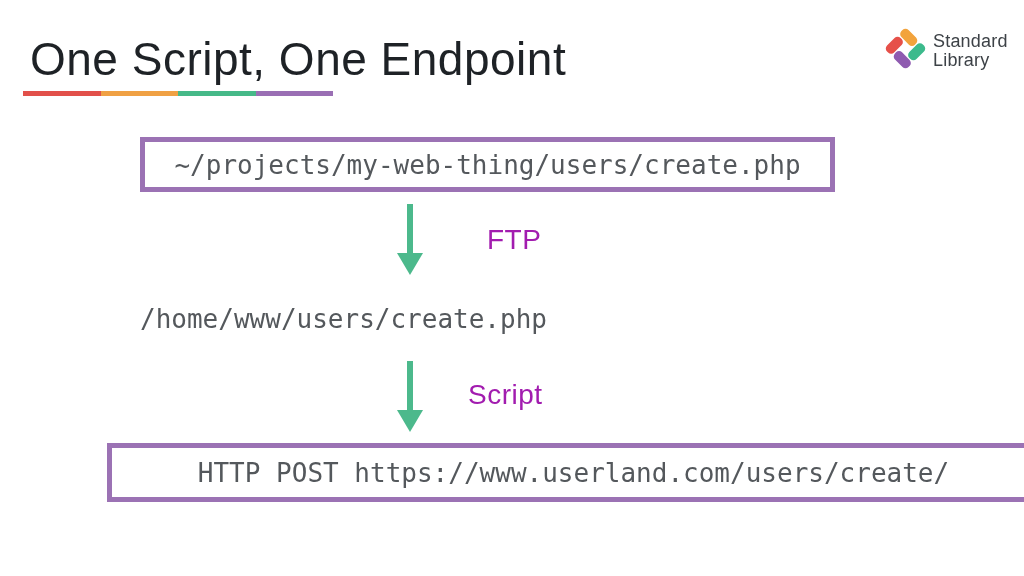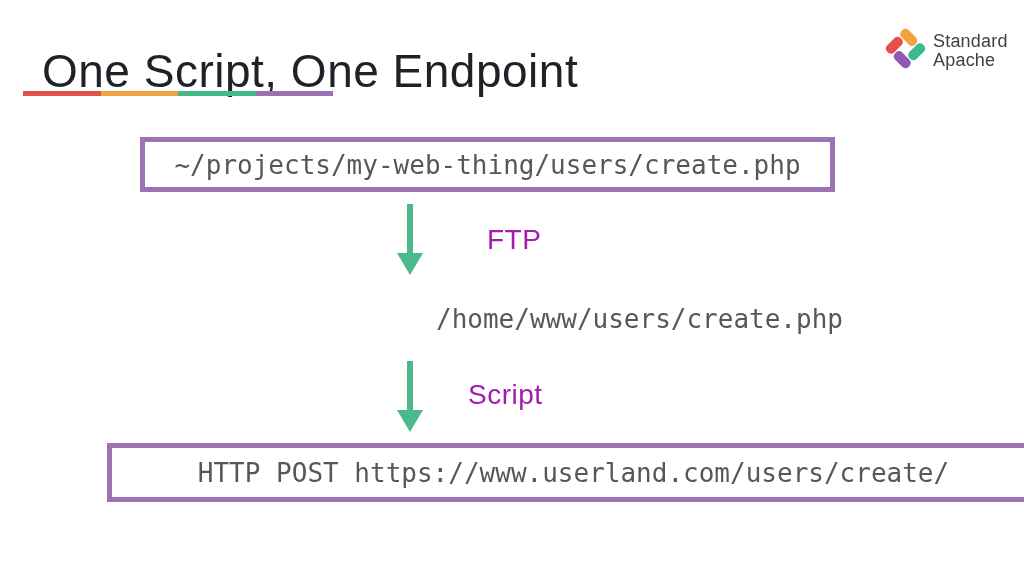--- a/index.html
+++ b/index.html
@@ -1,21 +1,21 @@
 <!DOCTYPE html>
 <html><head>
 <meta charset="utf-8">
 <style>
   html,body{margin:0;padding:0;background:#fff;}
   .slide{
     position:relative;width:1024px;height:576px;background:#ffffff;
     overflow:hidden;font-family:"Liberation Sans",sans-serif;
   }
   .title{
-    position:absolute;left:26px;top:28px;margin:16px;
+    position:absolute;left:26px;top:28px;margin:4px;
     font-size:46px;font-weight:300;letter-spacing:.5px;color:#1e2226;
   }
   .underline{
     position:absolute;left:23px;top:91px;width:310px;height:5px;
     display:flex;
   }
   .underline span{flex:1 1 0;height:100%;}
   .logo{
     position:absolute;left:884px;top:27px;display:flex;align-items:flex-end;
   }
@@ -29,21 +29,21 @@
     border:5px solid #9b72b4;background:#fff;
     display:flex;align-items:center;justify-content:center;
   }
   .box-source{left:140px;top:137px;width:695px;height:55px;}
   .box-endpoint{left:107px;top:443px;width:933px;height:59px;}
   .mono{
     font-family:"DejaVu Sans Mono",monospace;
     font-size:26px;color:#54585c;white-space:pre;
   }
   .server-path{
-    position:absolute;left:148px;top:304px;width:695px;text-align:right;
+    position:absolute;left:140px;top:304px;width:695px;text-align:left;
   }
   .arrow{position:absolute;width:28px;height:71px;}
   .arrow-1{left:396px;top:204px;}
   .arrow-2{left:396px;top:361px;}
   .step-label{
     position:absolute;font-size:28px;color:#a21caf;font-weight:300;
     letter-spacing:.5px;
   }
   .label-ftp{left:487px;top:224px;}
   .label-apache{left:468px;top:379px;}
@@ -66,21 +66,21 @@
     <svg class="logo-mark" viewBox="0 0 141.5 141.5" xmlns="http://www.w3.org/2000/svg">
       <g transform="translate(70.75 70.75) rotate(45) translate(-50 -50)">
         <rect x="0" y="0" width="63" height="33" rx="14" fill="#f2a33c"></rect>
         <rect x="67" y="0" width="33" height="63" rx="14" fill="#3cba8c"></rect>
         <rect x="37" y="67" width="63" height="33" rx="14" fill="#8f5bb0"></rect>
         <rect x="0" y="37" width="33" height="63" rx="14" fill="#e65049"></rect>
       </g>
     </svg>
     <div class="logo-text">
       <div>Standard</div>
-      <div>Apache</div>
+      <div>Library</div>
     </div>
   </div>
 
   <div class="code-box box-source" style="border-color: rgb(155, 114, 180);">
     <span class="mono">~/projects/my-web-thing/users/create.php</span>
   </div>
 
   <svg class="arrow arrow-1" viewBox="0 0 28 71" xmlns="http://www.w3.org/2000/svg">
     <g fill="#4cb98c">
       <rect x="11" y="0" width="6" height="51"></rect>

